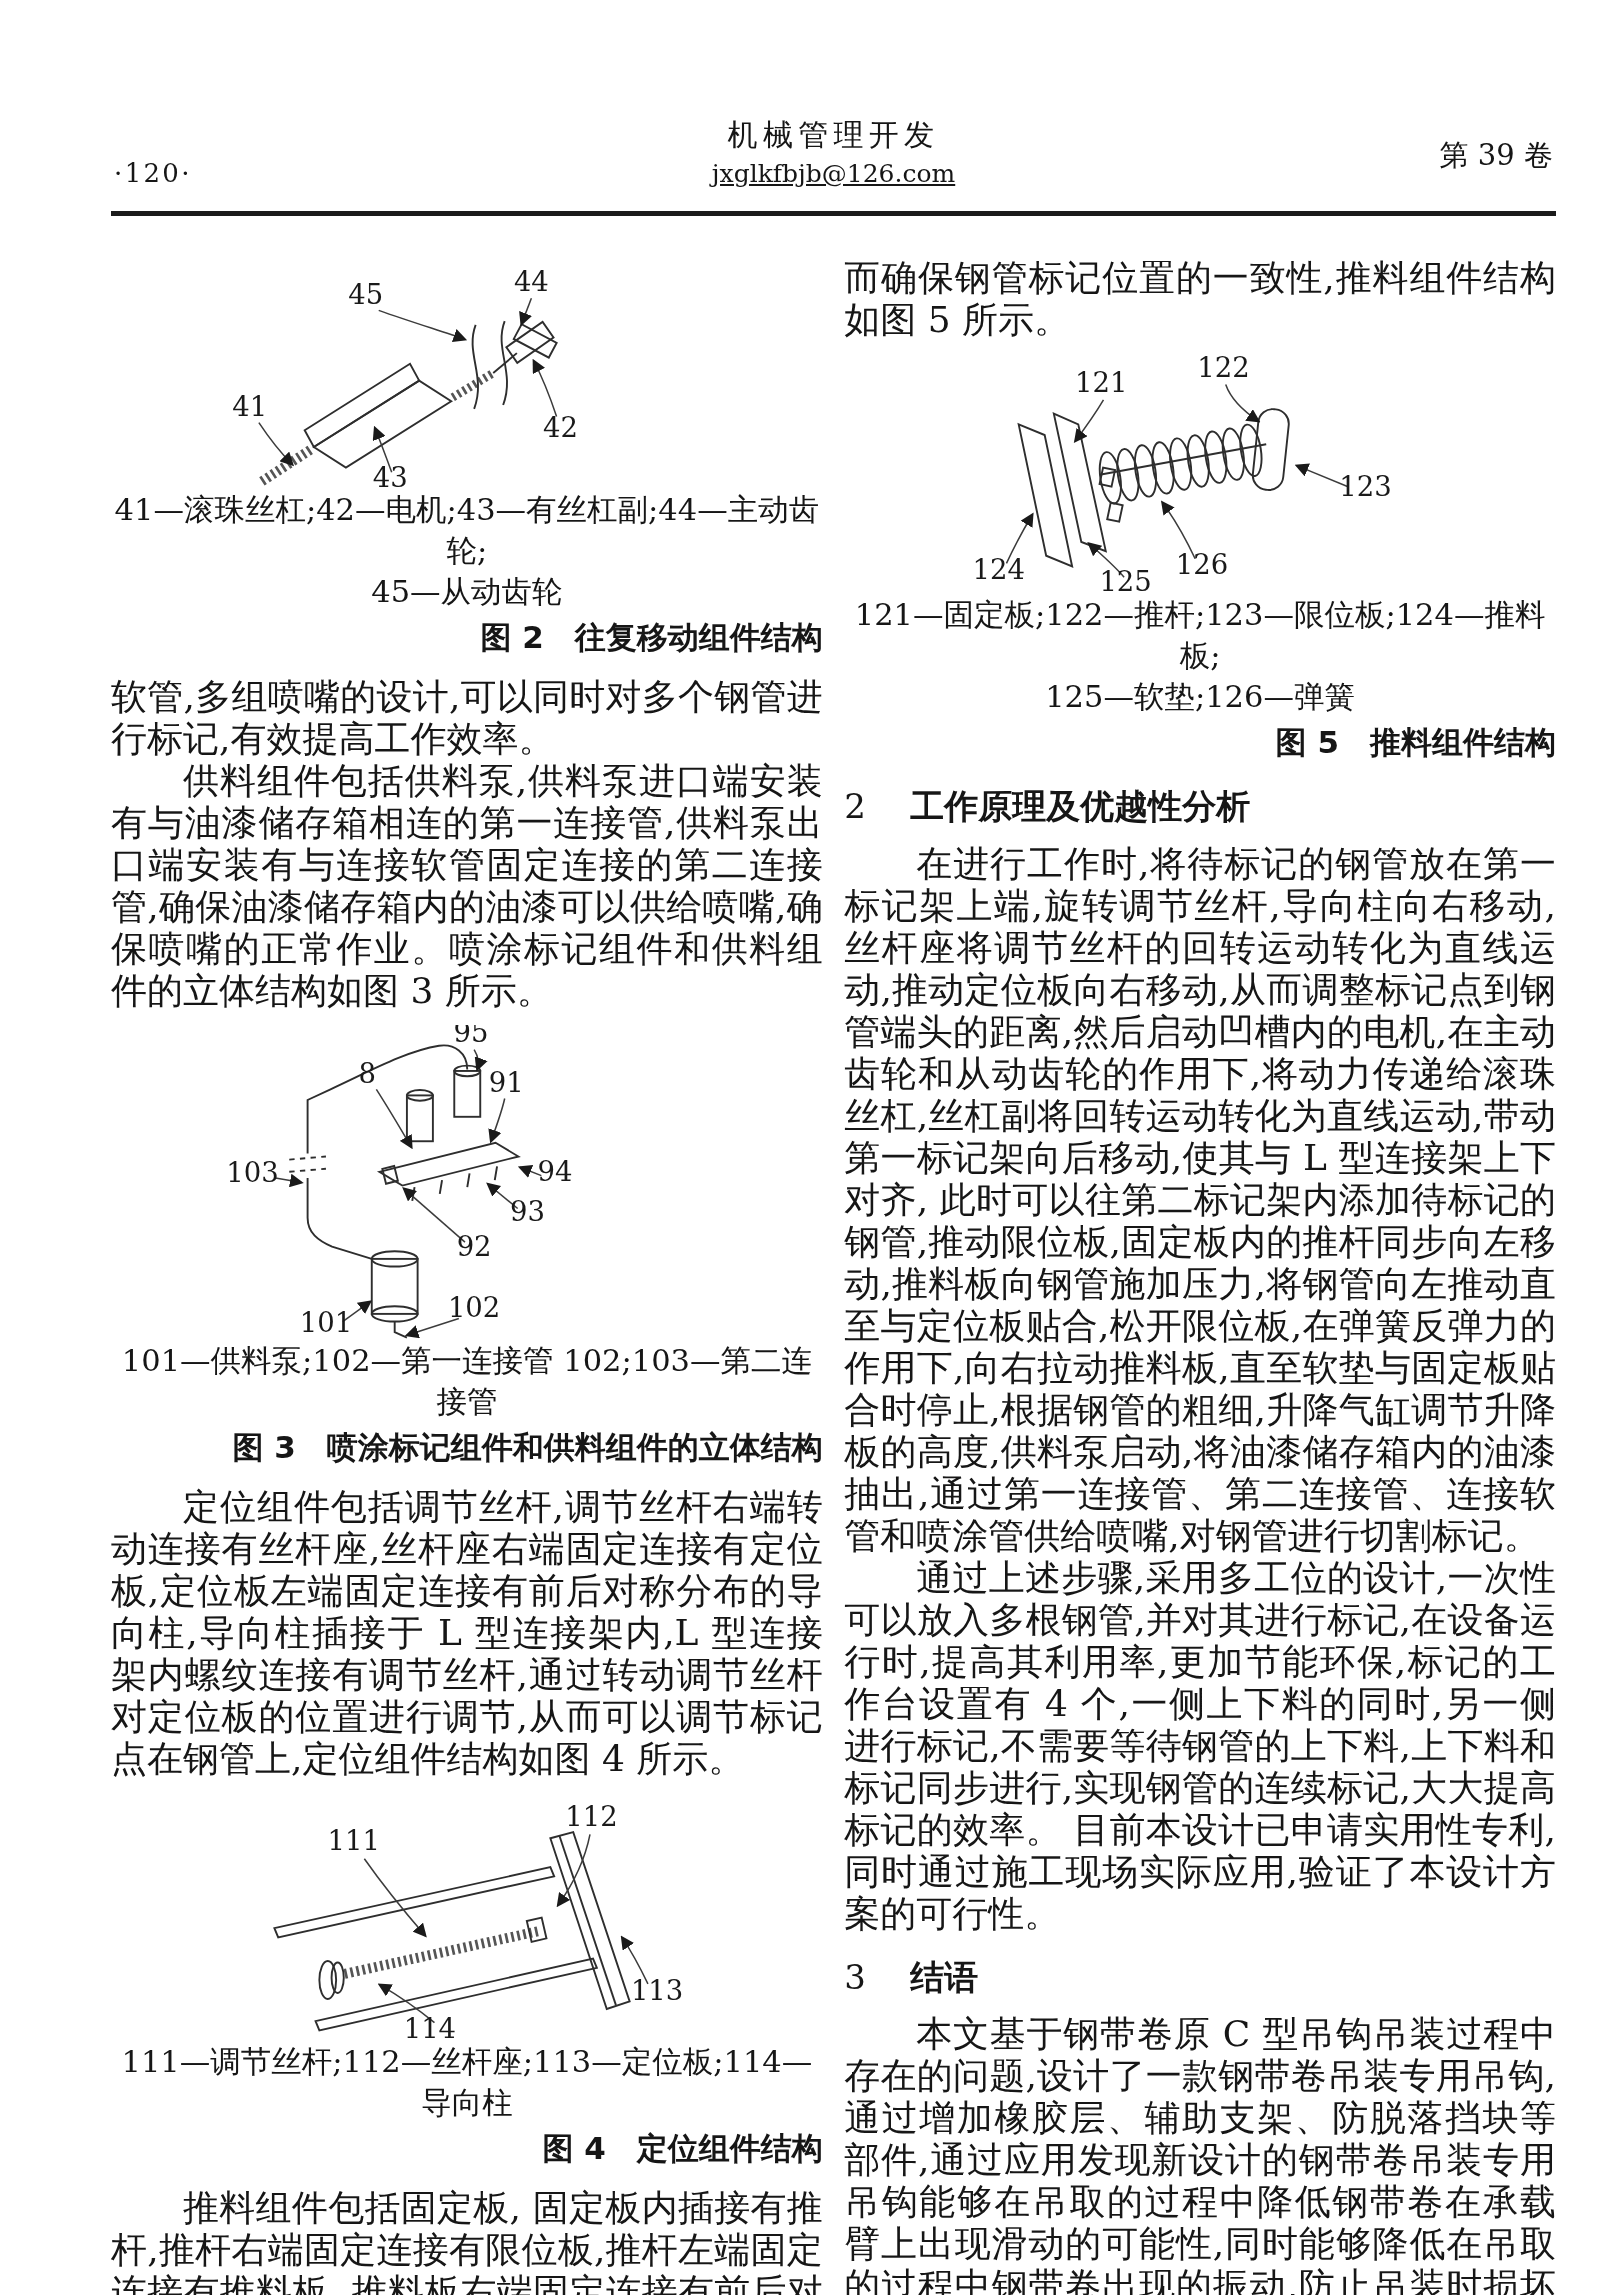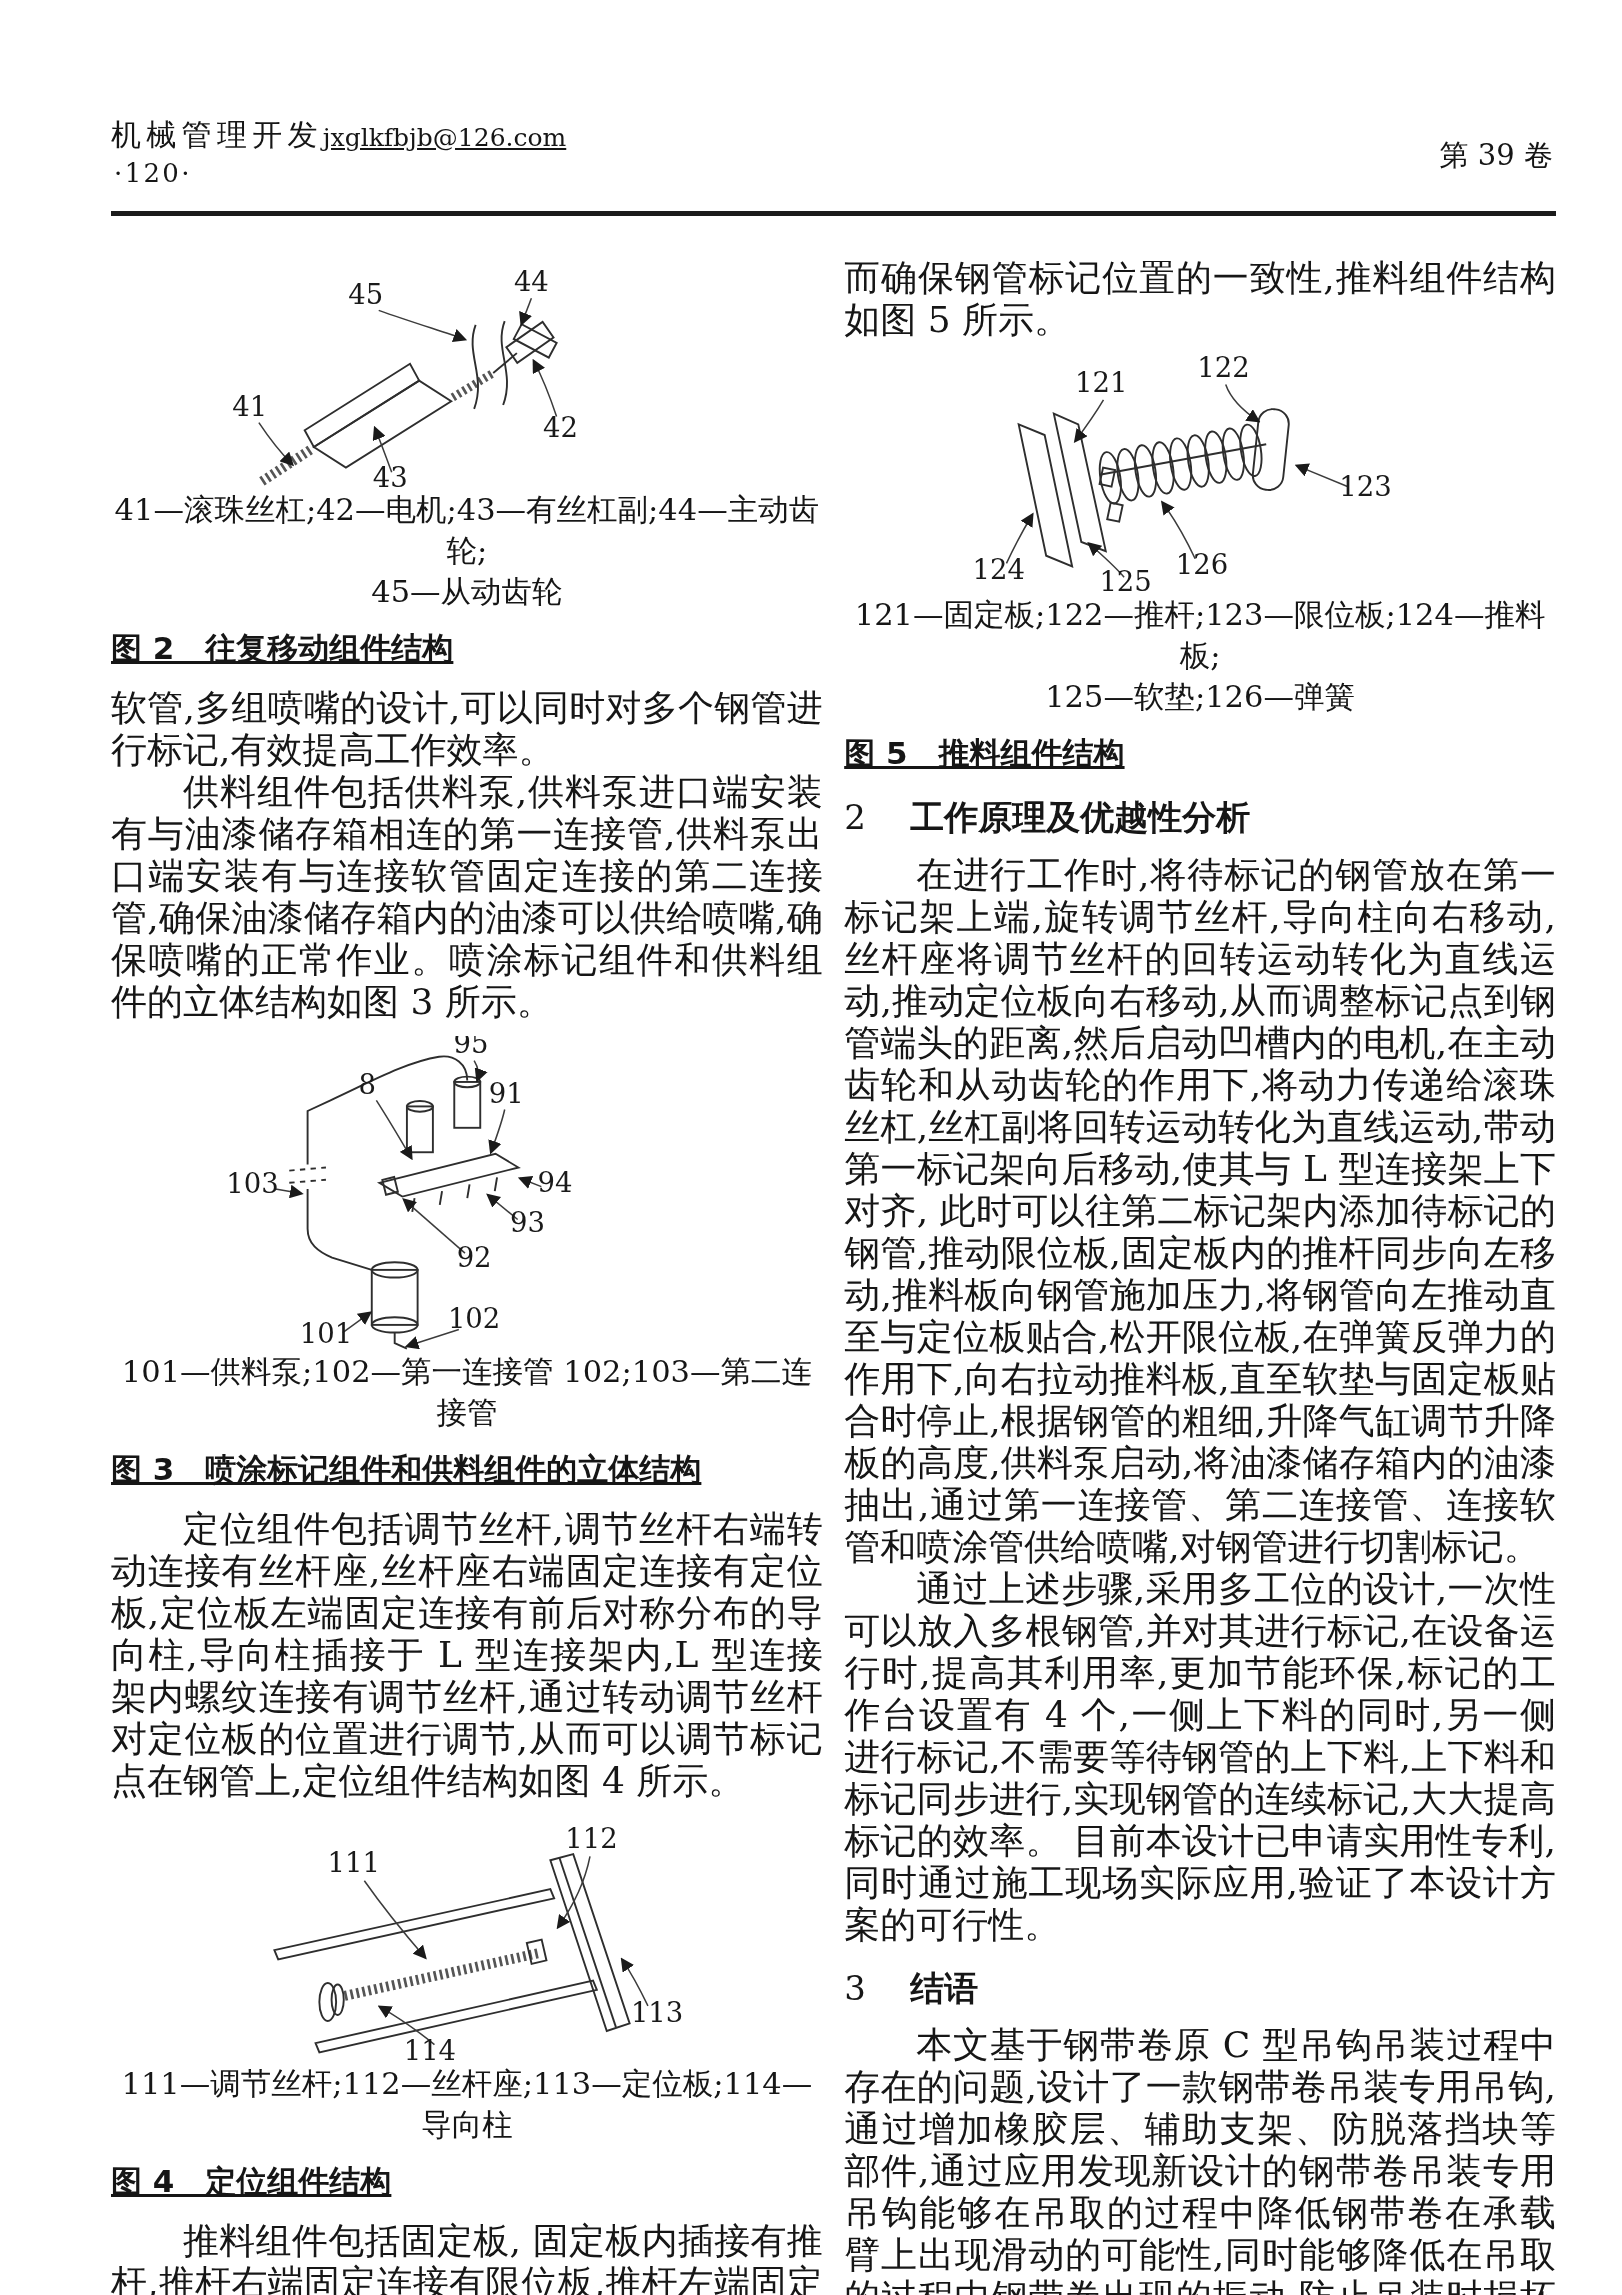--- a/index.html
+++ b/index.html
@@ -9,38 +9,38 @@
     overflow:hidden;position:relative;
   }
   .page{box-sizing:border-box;width:1622px;height:2295px;padding:115px 66px 0 111px;}
   
   .header{position:relative;height:85px;}
   .page-num{position:absolute;left:3.1px;bottom:12.2px;font-size:26px;letter-spacing:2.3px;}
   .volume{position:absolute;right:3.1px;bottom:24px;font-size:29px;}
   .journal{text-align:center;}
   .journal-name{font-size:30px;letter-spacing:5.3px;}
   .journal-email{font-size:25px;text-decoration:underline;margin-top:3.1px;display:inline-block;}
-  .journal{display:flex;flex-direction:row;align-items:center;}
+  .journal{display:flex;flex-direction:column;align-items:center;}
   .rule{border:none;border-top:5.3px solid #1b1b1b;margin:10.7px 0 0 0;}
   
   .content{display:flex;gap:21.4px;margin-top:41px;}
   .col{width:717px;}
   .para{font-size:36px;line-height:42px;text-align:justify;margin:0;}
   .indent{text-indent:2em;}
   
   .figure{margin:13.7px 0 17px 0;text-align:center;}
   .fig-svg{display:block;margin:0 auto;}
   .fig-svg text{font-size:36px;fill:#1a1a1a;font-family:"DejaVu Serif","Liberation Serif",serif;text-anchor:middle;}
   .fig-svg .draw{stroke:#2e2e2e;stroke-width:2.5;fill:none;}
   .fig-svg .screw{stroke:#555;stroke-width:13;stroke-dasharray:3.5,4.5;fill:none;}
   .fig-svg .screw-thin{stroke:#555;stroke-width:11;stroke-dasharray:3.5,4.5;fill:none;}
   .fig-svg .leader{stroke:#3c3c3c;stroke-width:2;fill:none;}
   .fig-legend{font-size:30.5px;line-height:41px;text-align:center;}
-  .fig-title{font-size:31px;font-weight:bold;text-align:left;
-    font-family:"DejaVu Sans","Liberation Sans",sans-serif;margin-top:16px;text-decoration:underline;}
+  .fig-title{font-size:31px;font-weight:bold;text-align:right;
+    font-family:"DejaVu Sans","Liberation Sans",sans-serif;margin-top:5px;}
   
   .section-heading{font-size:34px;margin:20px 0 12.2px 0;display:flex;align-items:baseline;}
   .sec-num{font-weight:normal;font-family:"DejaVu Serif","Liberation Serif",serif;width:66px;}
   .sec-title{font-weight:bold;font-family:"DejaVu Sans","Liberation Sans",sans-serif;text-align:center;}
 </style>
 </head>
 <body>
 
 <div class="page">
 

